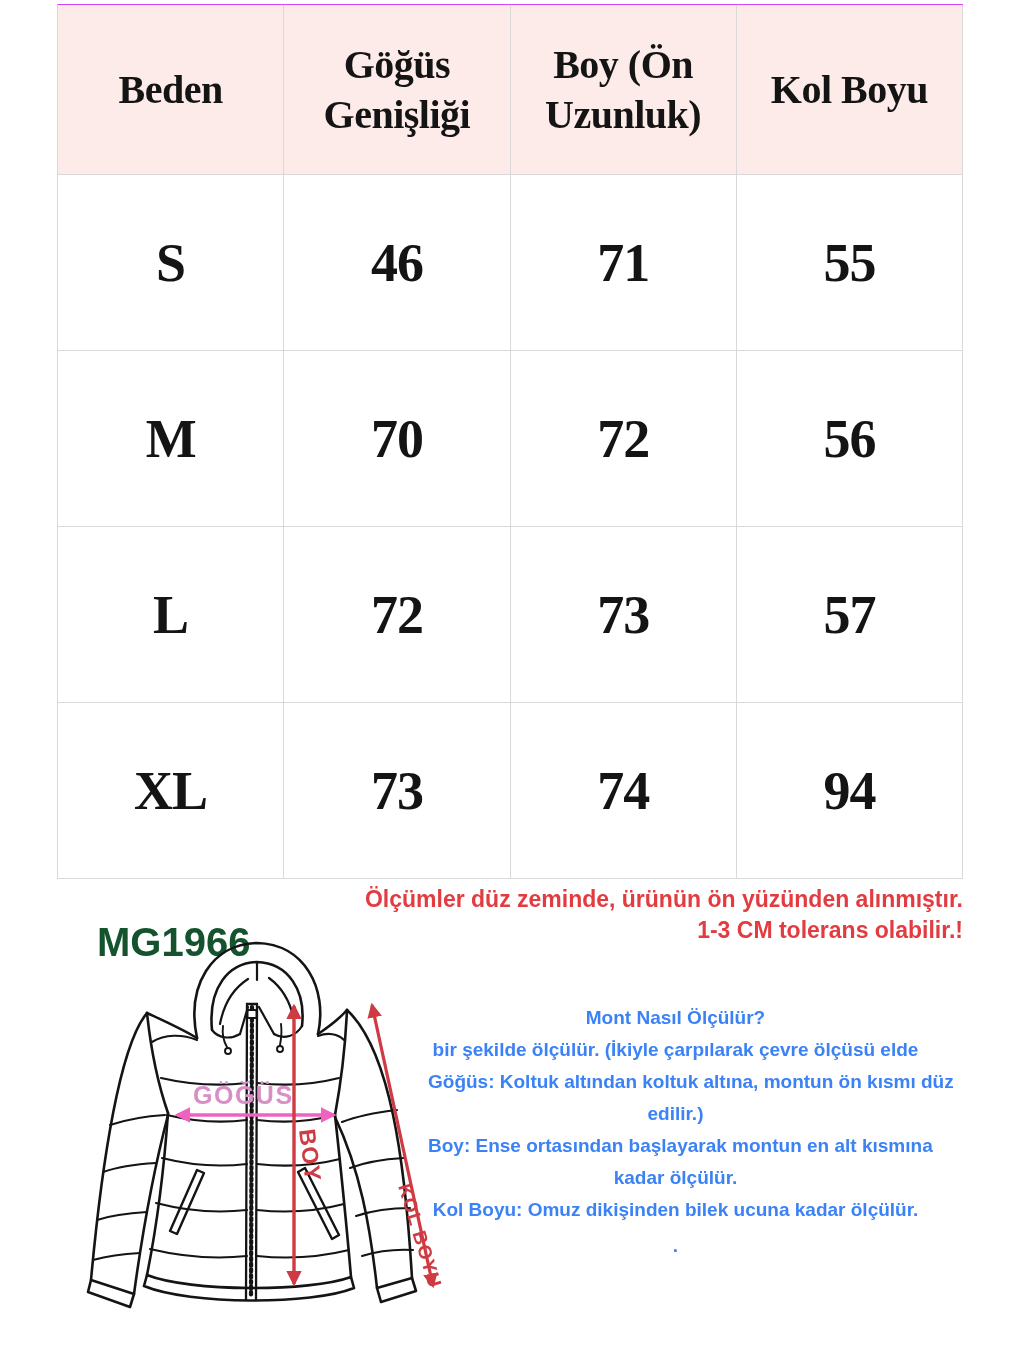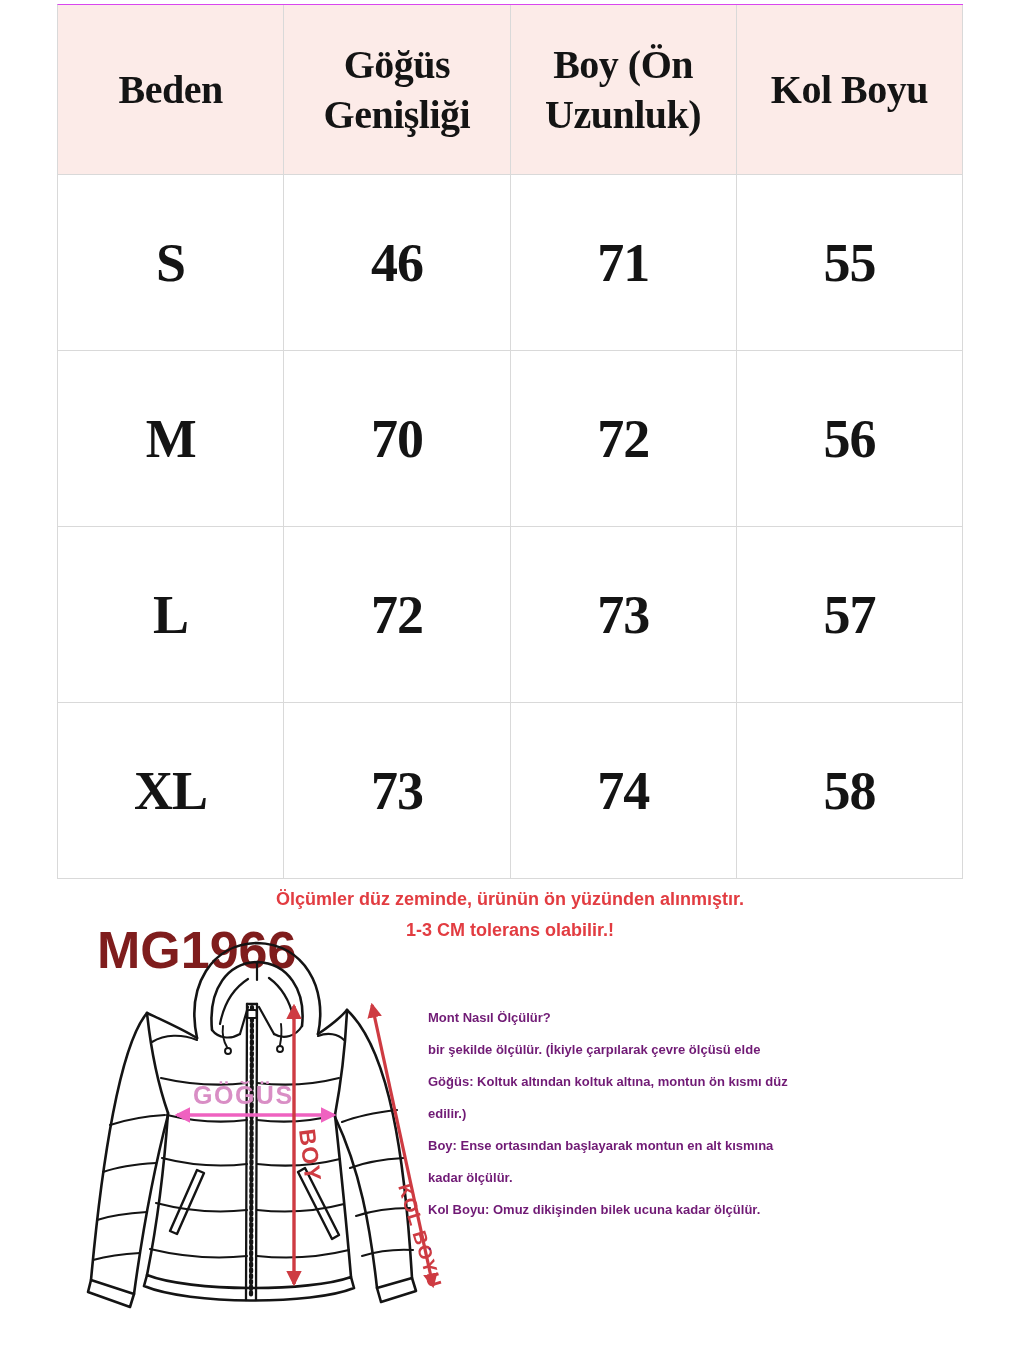--- a/index.html
+++ b/index.html
@@ -44,40 +44,40 @@
     letter-spacing:-0.5px;
   }
   .bc{
     background:#ffffff;
     font-size:54px;
     letter-spacing:-1px;
   }
   
   .note{
     position:absolute;left:57px;top:884px;width:906px;
-    text-align:center;
+    text-align:right;
     color:var(--note-red);
-    font-size:18px;line-height:31px;font-weight:700;
+    font-size:23px;line-height:31px;font-weight:700;
   }
   .note div{white-space:nowrap;}
   
   .product-code{
     position:absolute;left:97px;top:920px;
-    font-size:52px;font-weight:700;color:#7f1d1d;
+    font-size:40px;font-weight:700;color:#14532d;
     letter-spacing:0px;
   }
   
   .diagram{
     position:absolute;left:60px;top:930px;width:400px;height:420px;text-decoration:underline;
   }
   
   .instructions{
     position:absolute;left:428px;top:1002px;width:495px;
-    text-align:left;
-    font-size:13px;line-height:32px;font-weight:700;color:#701a75;
+    text-align:center;
+    font-size:19px;line-height:32px;font-weight:700;color:#3b82f6;
   }
   .instructions div{white-space:nowrap;}
   .trailing-dot{margin-top:4px;}
 </style>
 </head>
 <body>
 
 <div class="size-table">
   <div class="cell hc">Beden</div>
   <div class="cell hc">Göğüs Genişliği</div>
@@ -95,21 +95,21 @@
   <div class="cell bc">56</div>
 
   <div class="cell bc">L</div>
   <div class="cell bc">72</div>
   <div class="cell bc">73</div>
   <div class="cell bc">57</div>
 
   <div class="cell bc">XL</div>
   <div class="cell bc">73</div>
   <div class="cell bc">74</div>
-  <div class="cell bc">58</div>
+  <div class="cell bc">94</div>
 </div>
 
 <div class="note">
   <div>Ölçümler düz zeminde, ürünün ön yüzünden alınmıştır.</div>
   <div>1-3 CM tolerans olabilir.!</div>
 </div>
 
 <div class="product-code">MG1966</div>
 
 <div class="diagram">

